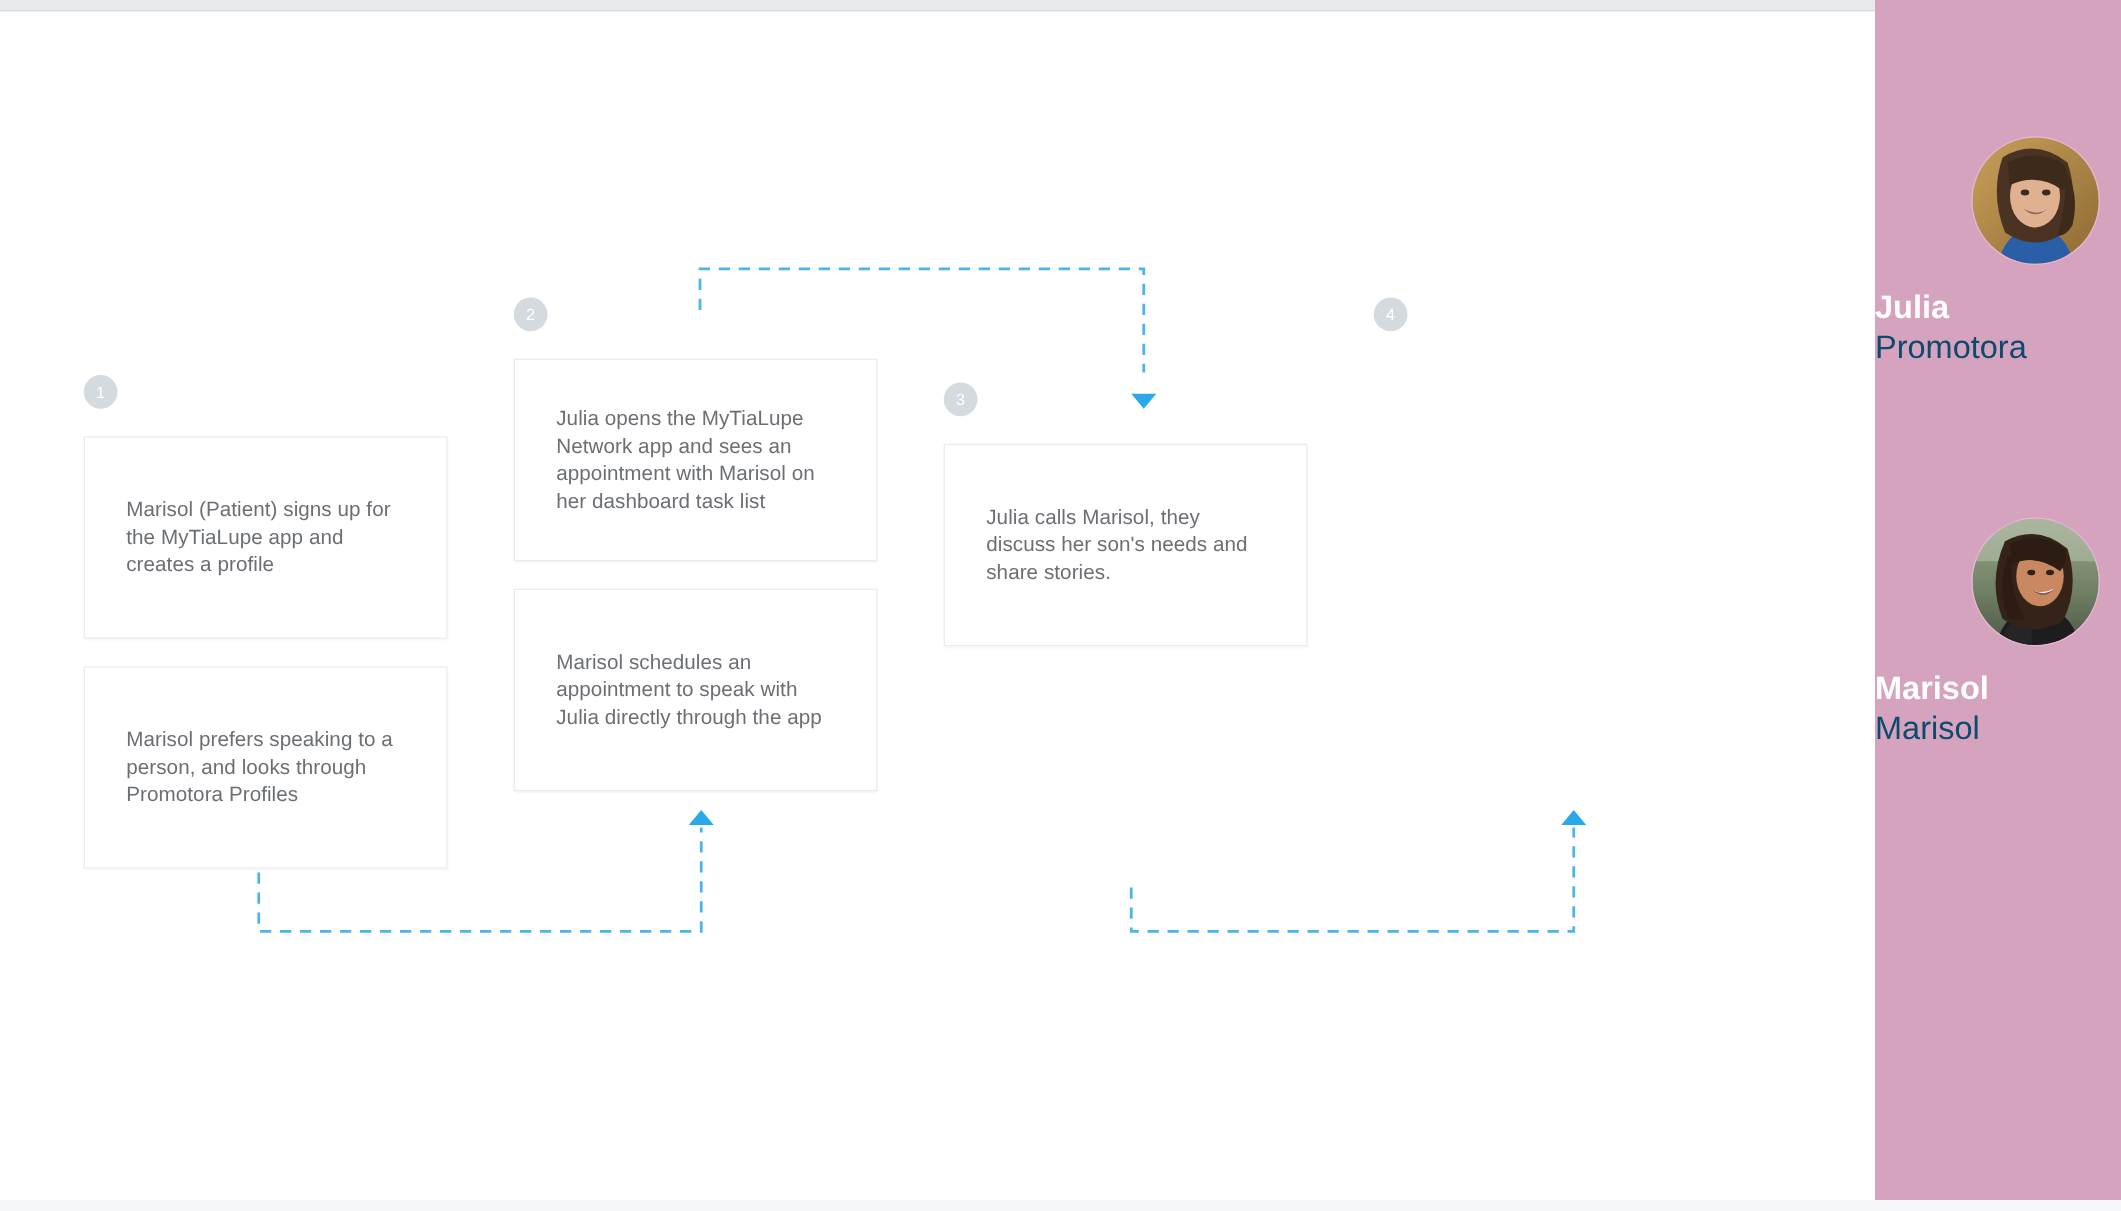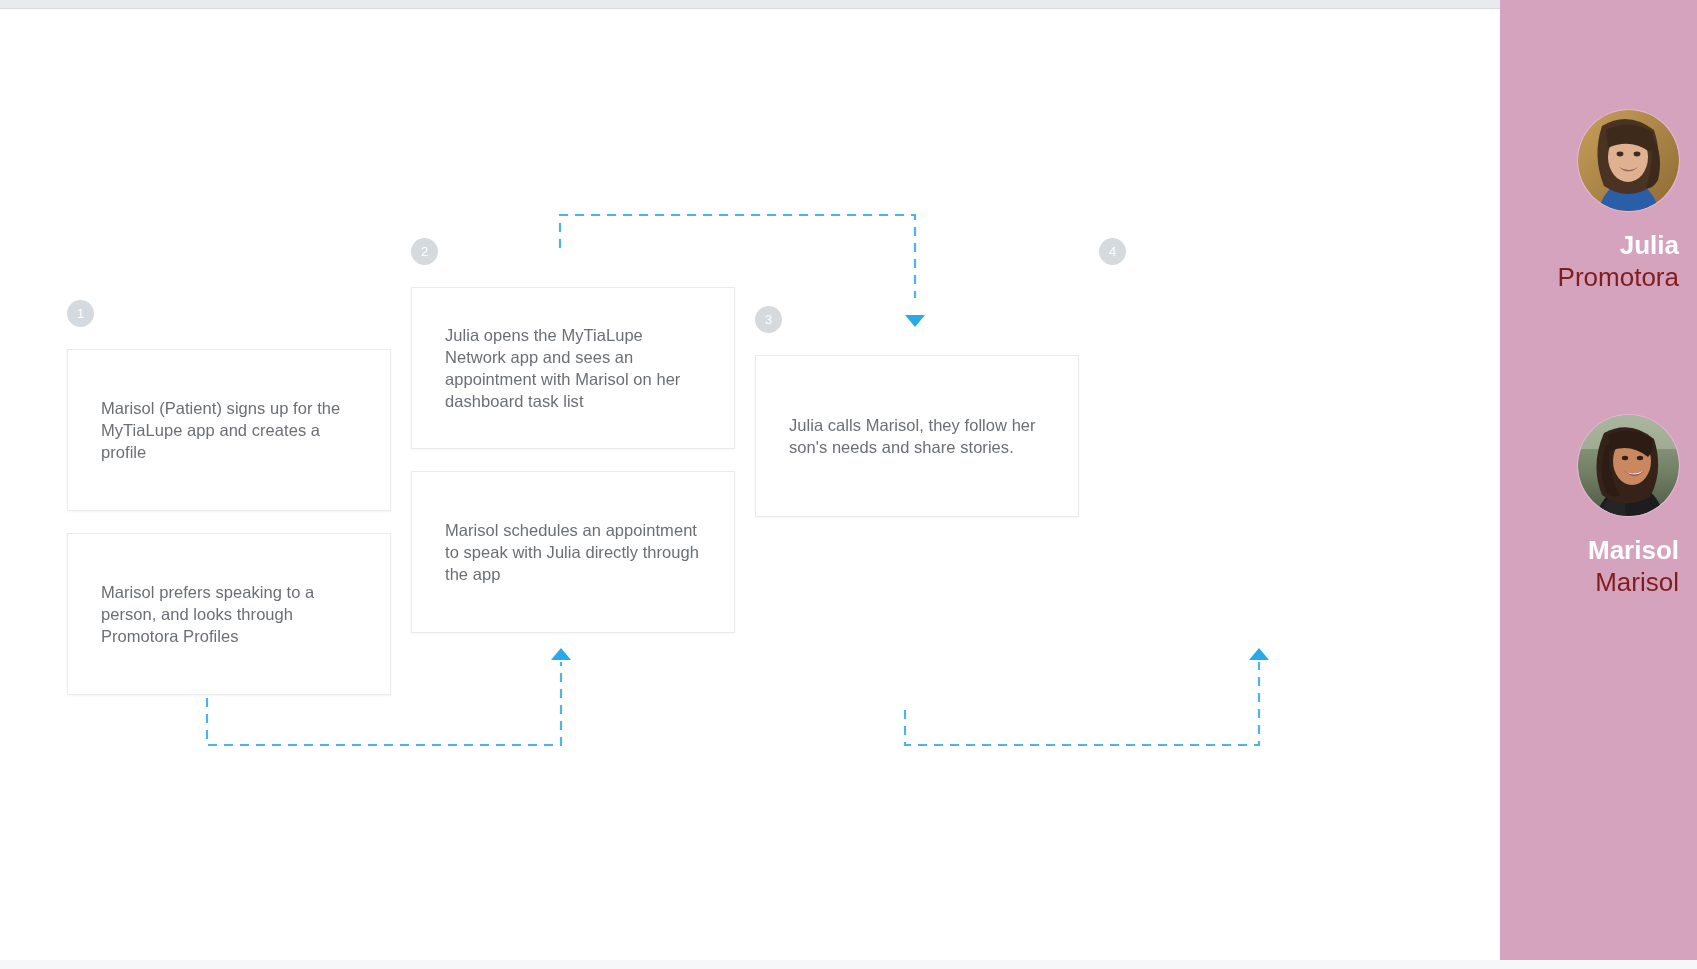--- a/index.html
+++ b/index.html
@@ -34,21 +34,21 @@
   .col-4 { left: 1099px;top: 228px; }
 
   .badge {
     width: 27px; height: 27px; border-radius: 50%;
     background: #d4dade; color: #ffffff;
     font-size: 13px; line-height: 27px; text-align: center;
     font-weight: 400; margin-bottom: 22px; user-select: none;
   }
 
   .card {
-    width: 324px; min-height: 162px;
+    width: 291px; min-height: 162px;
     background: #ffffff;
     border: 1px solid #e9ebed;
     box-shadow: 0 1px 2px rgba(0,0,0,0.045);
     display: flex; align-items: center;
     padding: 18px 30px 18px 33px;
     margin-bottom: 22px;
   }
   .card-text {
     color: #6b6f74; font-size: 16.5px; line-height: 22px;
     letter-spacing: 0.05px;
@@ -60,37 +60,37 @@
     pointer-events: none;
   }
 
   
   .sidebar {
     position: absolute; left: 1500px; top: 0;
     width: 197px; height: 969px;
     background: #d6a3be;
     padding-top: 110px;
   }
-  .persona { text-align: right; padding-right: 18px; }
+  .persona { padding-right: 18px; }
   .persona + .persona { margin-top: 122px; }
 
   .avatar {
     width: 101px; height: 101px; border-radius: 50%;
     margin-left: auto; margin-right: 0;
     overflow: hidden; position: relative;
     box-shadow: 0 0 0 1px rgba(255,255,255,0.25);
   }
   .avatar svg { display: block; width: 101px; height: 101px; }
 
   .p-name {
     color: #ffffff; font-size: 26px; font-weight: bold;
     line-height: 32px; margin-top: 18px; white-space: nowrap;
   }
   .p-role {
-    color: #7f1d1d; font-size: 26px; font-weight: 400;
+    color: #0c4a6e; font-size: 26px; font-weight: 400;
     line-height: 32px; white-space: nowrap;
   }
 </style>
 </head>
 <body>
 
 <div id="root">
 
   <div class="topbar"></div>
 
@@ -128,21 +128,21 @@
         <div class="card-text">Julia opens the MyTiaLupe Network app and sees an appointment with Marisol on her dashboard task list</div>
       </div>
       <div class="card">
         <div class="card-text">Marisol schedules an appointment to speak with Julia directly through the app</div>
       </div>
     </div>
 
     <div class="column col-3">
       <div class="badge">3</div>
       <div class="card">
-        <div class="card-text">Julia calls Marisol, they follow her son's needs and share stories.</div>
+        <div class="card-text">Julia calls Marisol, they discuss her son's needs and share stories.</div>
       </div>
     </div>
 
     <div class="column col-4">
       <div class="badge">4</div>
     </div>
 
   </div>
 
   <div class="sidebar">

